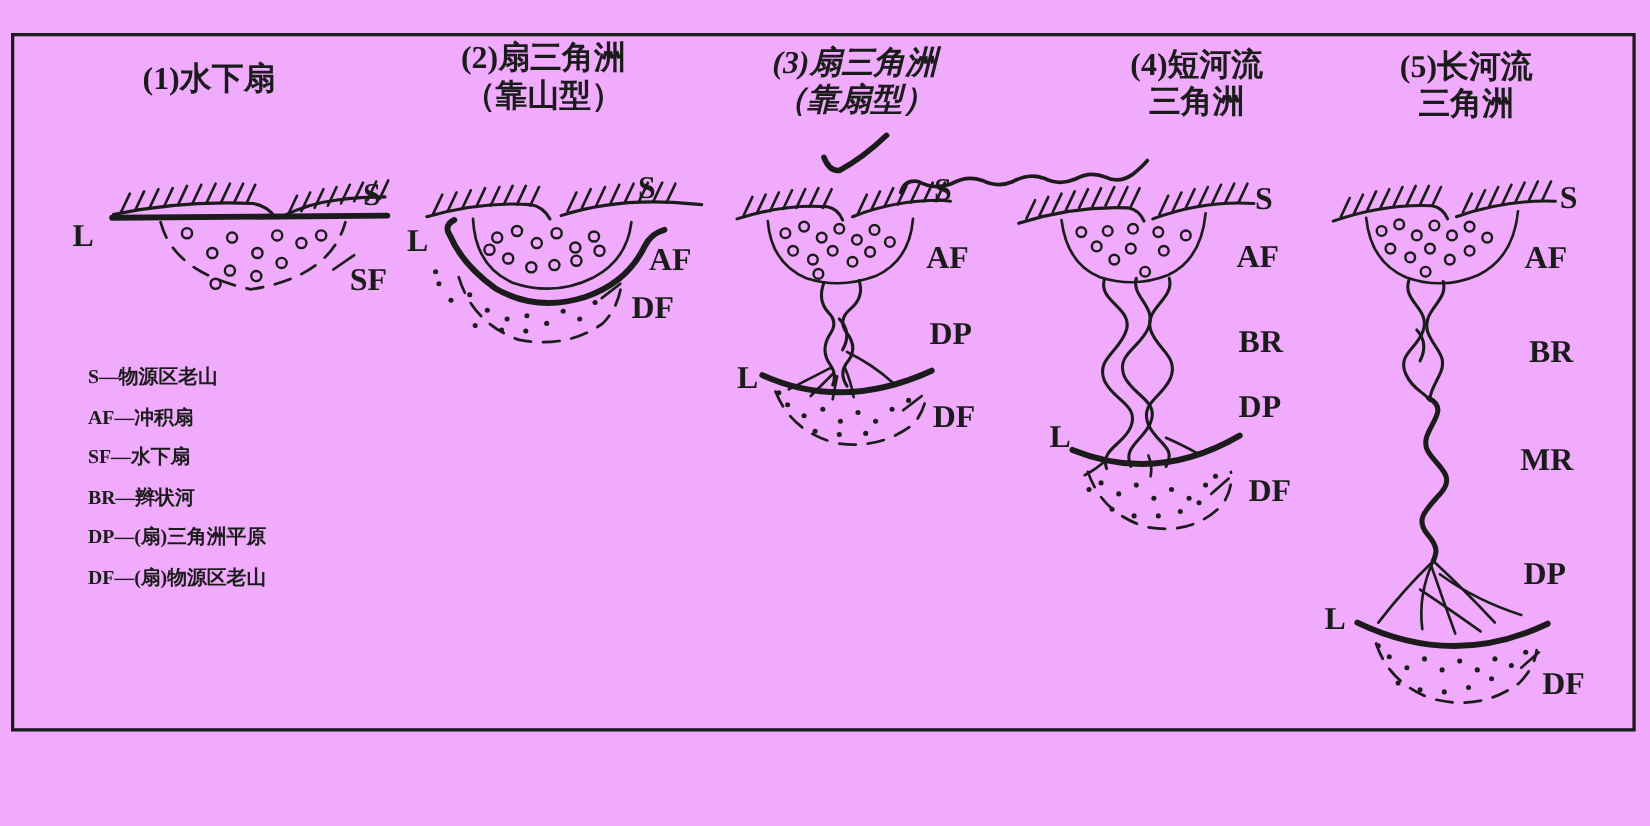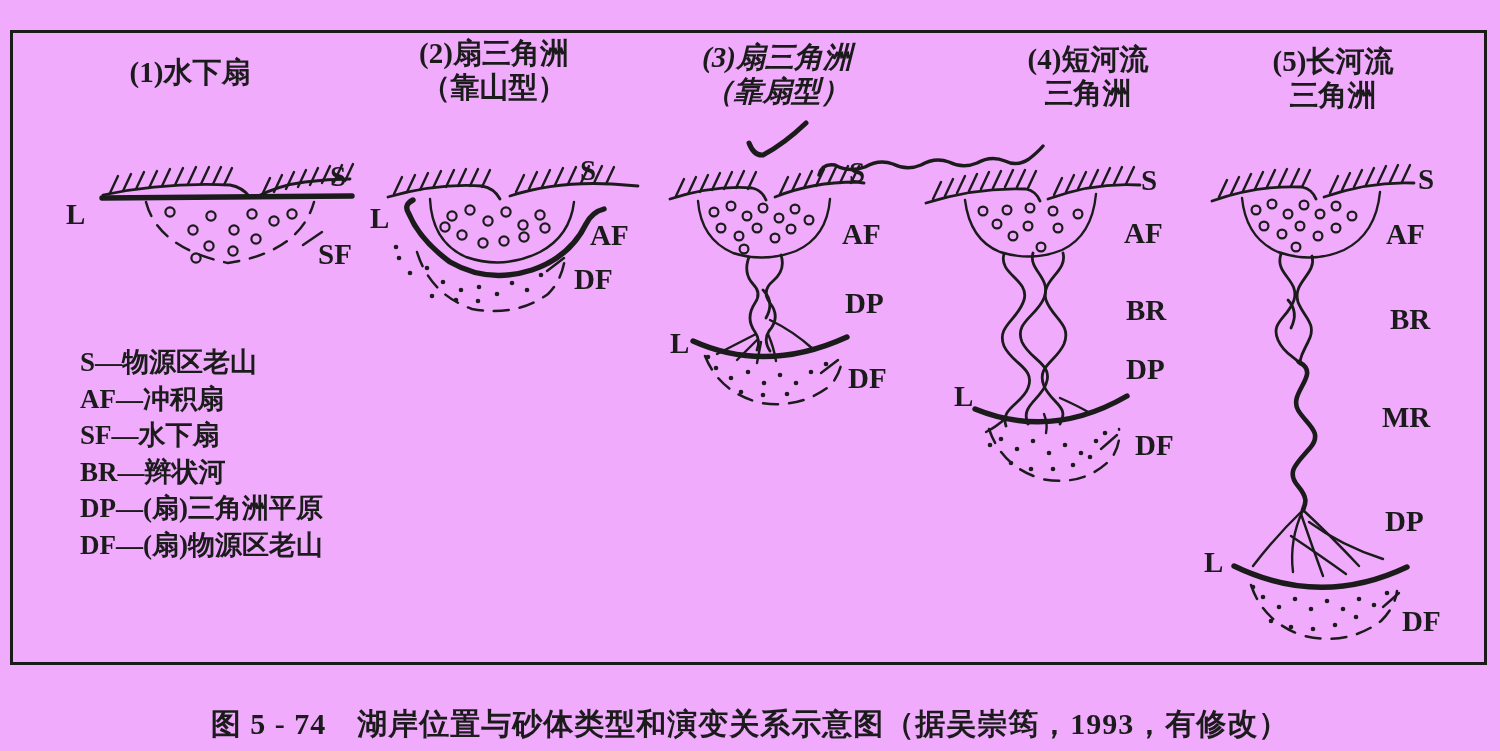--- a/index.html
+++ b/index.html
@@ -4,21 +4,21 @@
 <style>
   html,body{margin:0;padding:0;background:#ffffff;}
   .page{position:relative;width:1500px;height:751px;background:#f0abfc;
         font-family:"Liberation Serif","DejaVu Serif",serif;color:#1b1b1b;overflow:hidden;}
   .frame{position:absolute;left:10px;top:30px;width:1471px;height:629px;
          border:3px solid #1b1b1b;background:transparent;}
   .drawing{position:absolute;left:0;top:0;}
   .ptitle{position:absolute;transform:translateX(-50%);text-align:center;
           font-size:29px;line-height:34px;font-weight:700;white-space:nowrap;}
   .annot{position:absolute;font-size:29px;font-weight:700;white-space:nowrap;}
-  .legend{position:absolute;left:80px;top:344px;font-size:27px;line-height:36.5px;
+  .legend{position:absolute;left:80px;top:324px;font-size:18px;line-height:36.5px;
           font-weight:600;white-space:nowrap;}
   .caption{position:absolute;left:0;top:704px;width:100%;text-align:center;
            font-size:30px;font-weight:600;letter-spacing:1px;white-space:nowrap;}
   
   svg{display:block;}
   .ln{fill:none;stroke:#1b1b1b;stroke-linecap:round;stroke-linejoin:round;}
   .s2{stroke-width:2.4px;}
   .s3{stroke-width:2.8px;}
   .thick{stroke-width:5.4px;}
   .dash{stroke-width:2.5px;stroke-dasharray:15 11;}
@@ -57,21 +57,20 @@
 
   <div class="legend">
     <div>S—物源区老山</div>
     <div>AF—冲积扇</div>
     <div>SF—水下扇</div>
     <div>BR—辫状河</div>
     <div>DP—(扇)三角洲平原</div>
     <div>DF—(扇)物源区老山</div>
   </div>
 
-  <div class="caption">图 5 - 74　湖岸位置与砂体类型和演变关系示意图（据吴崇筠，1993，有修改）</div>
 
   <svg class="drawing" width="1500" height="751" viewBox="0 0 1500 751">
 
     <g>
       <g>
         <path class="ln s3" d="M103,195 Q165,182 230,185 Q242,187 250,197"></path>
         <path class="ln s2" d="M110,193 l8,-17 M123,191 l8,-17 M136,189 l8,-17 M149,188 l8,-17 M162,186 l8,-17 M175,185 l8,-17 M188,184 l8,-17 M201,184 l8,-17 M213,184 l8,-17 M224,185 l8,-17"></path>
         <path class="ln s3" d="M256,197 Q280,185 305,182 Q328,179 350,179"></path>
         <path class="ln s2" d="M262,195 l8,-17 M274,192 l8,-17 M286,189 l8,-17 M298,187 l8,-17 M310,185 l8,-17 M322,183 l8,-17 M334,182 l8,-17 M345,181 l8,-17"></path>
       </g>

